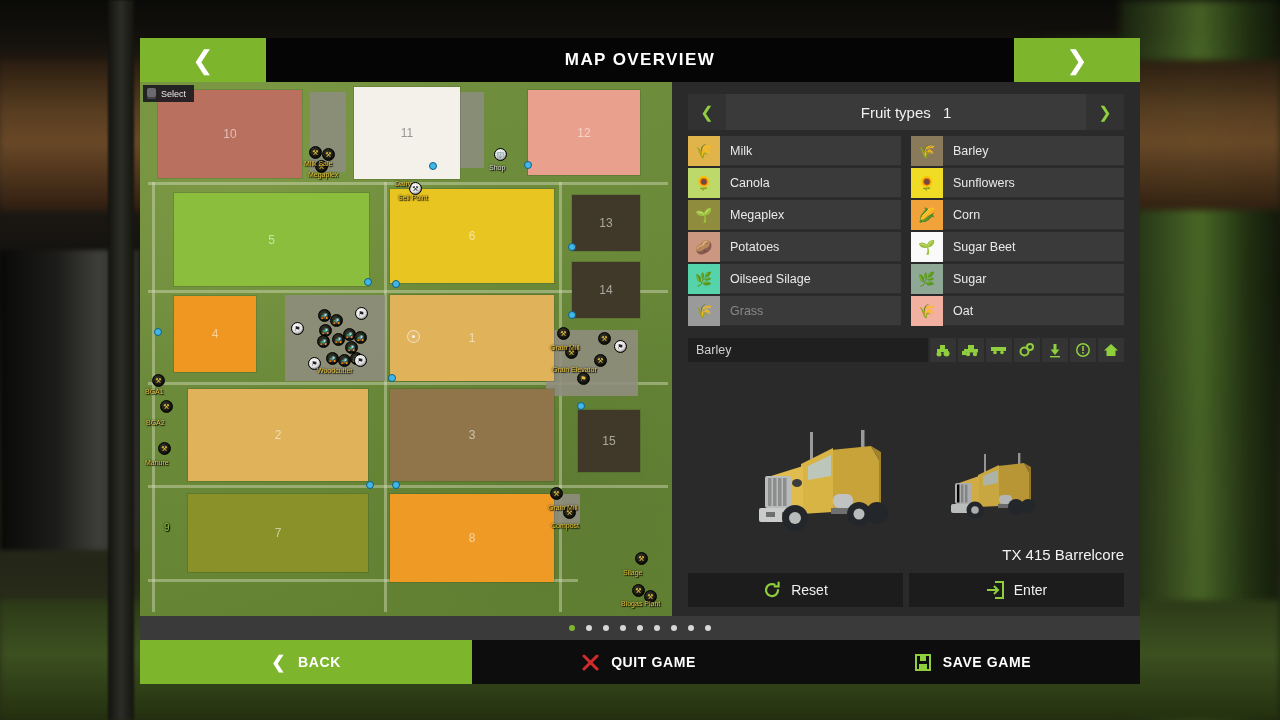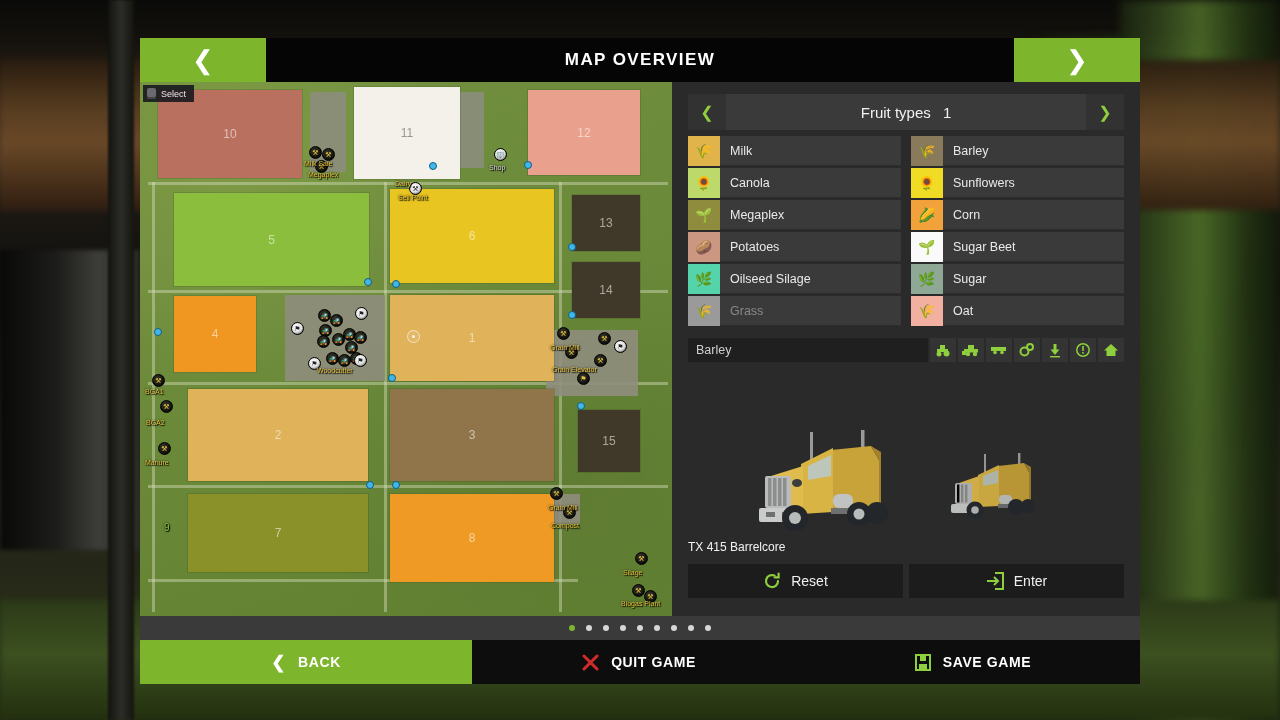--- a/index.html
+++ b/index.html
@@ -184,21 +184,21 @@
   }
   .fbtn svg { display: block; }
 
   #vehicle-area {
     margin-top: 10px; height: 168px; position: relative;
     display: flex; align-items: flex-end; justify-content: center; gap: 10px;
   }
   #veh-main { width: 185px; height: 120px; }
   #veh-sub  { width: 112px; height: 78px; margin-bottom: 16px; opacity: .95; }
   #veh-name {
-    text-align: left; color: #f2f2f2; font-size: 12px; 
+    text-align: right; color: #f2f2f2; font-size: 15px; margin-top: 6px;
   }
   #veh-buttons { display: flex; gap: 6px; margin-top: 10px; }
   .vbtn {
     flex: 1; height: 34px; background: #1c1c1c;
     display: flex; align-items: center; justify-content: center; gap: 10px;
     color: #f0f0f0; font-size: 14px; cursor: pointer;
   }
   .vbtn svg { display: block; }
 
   

